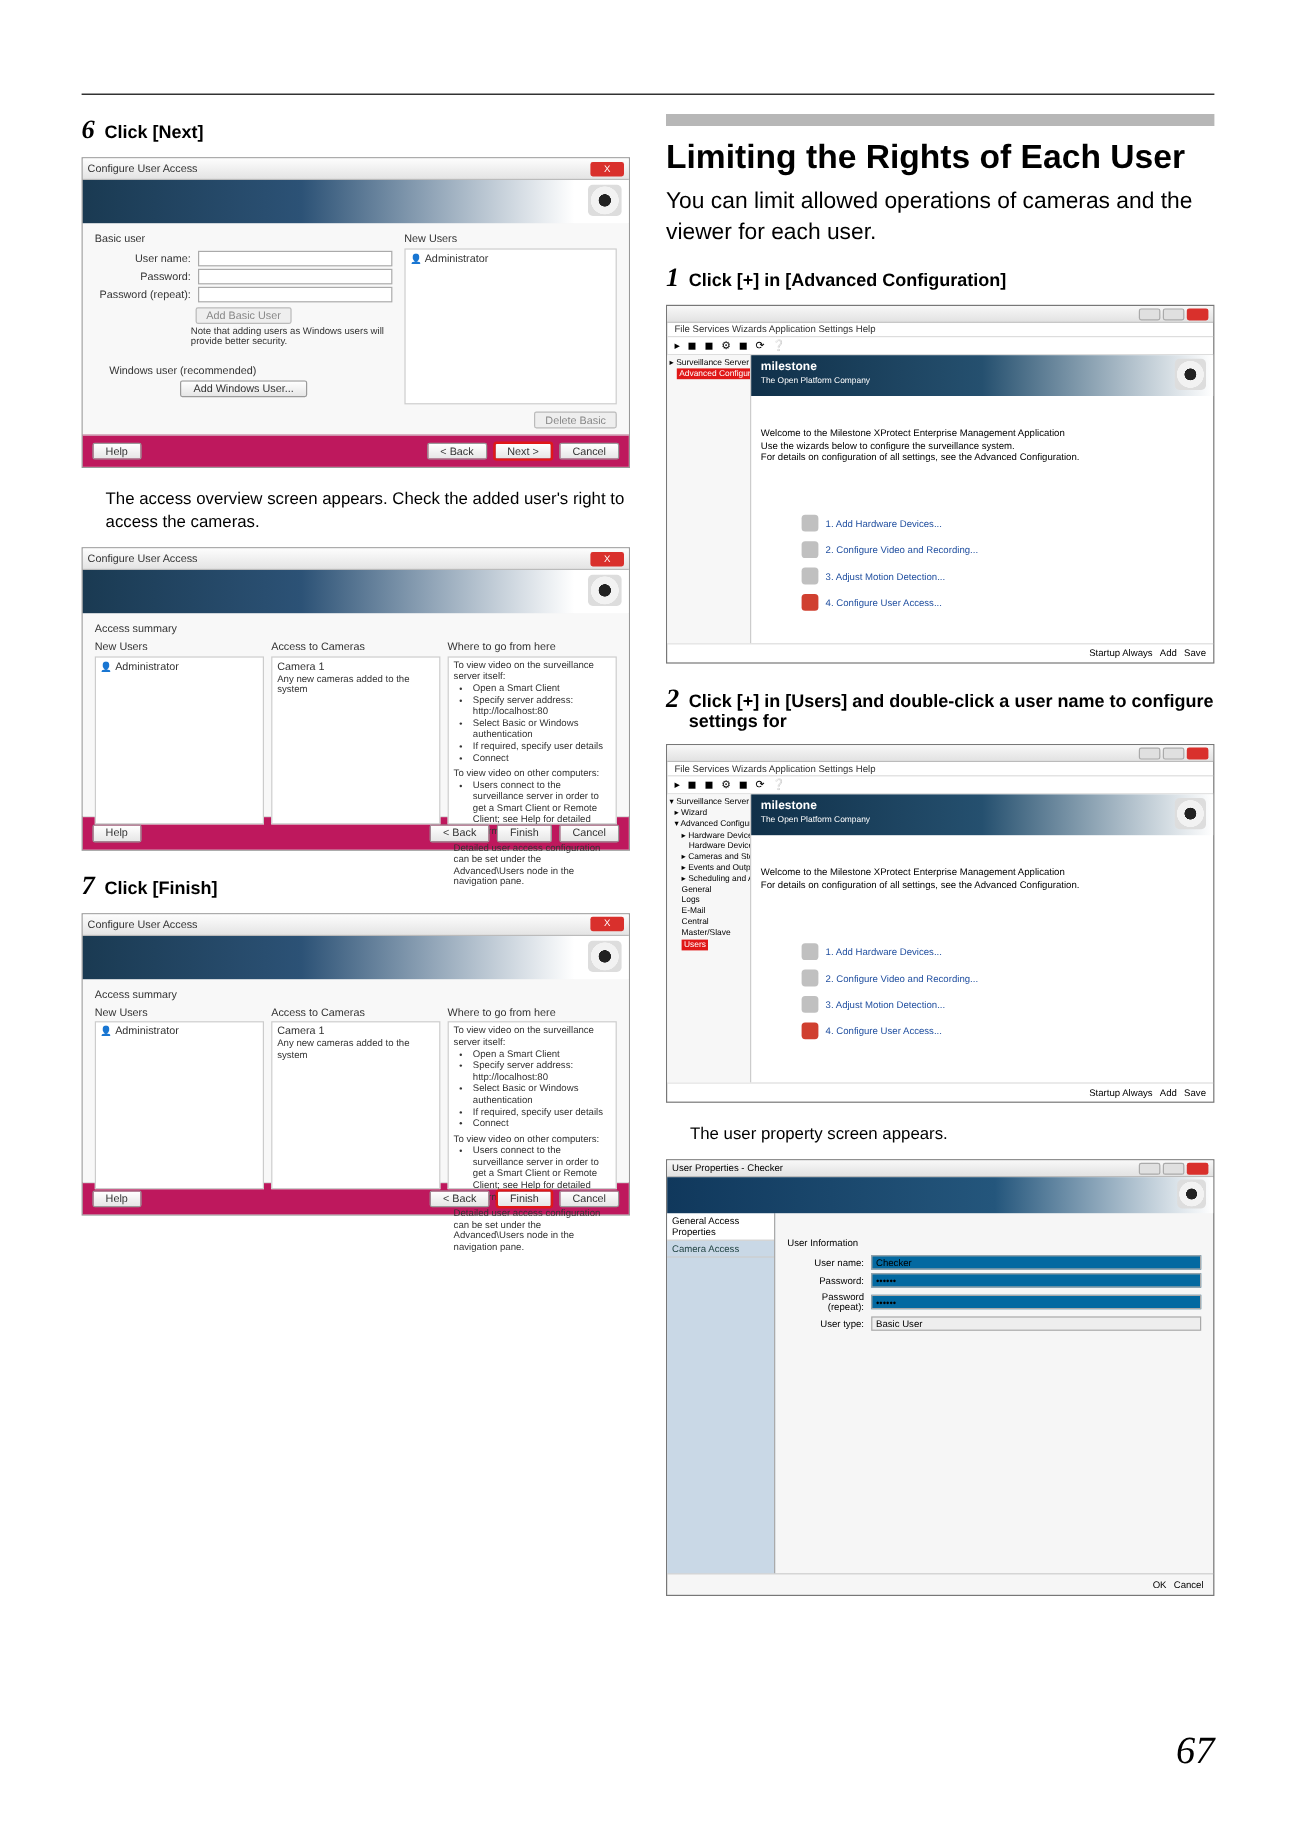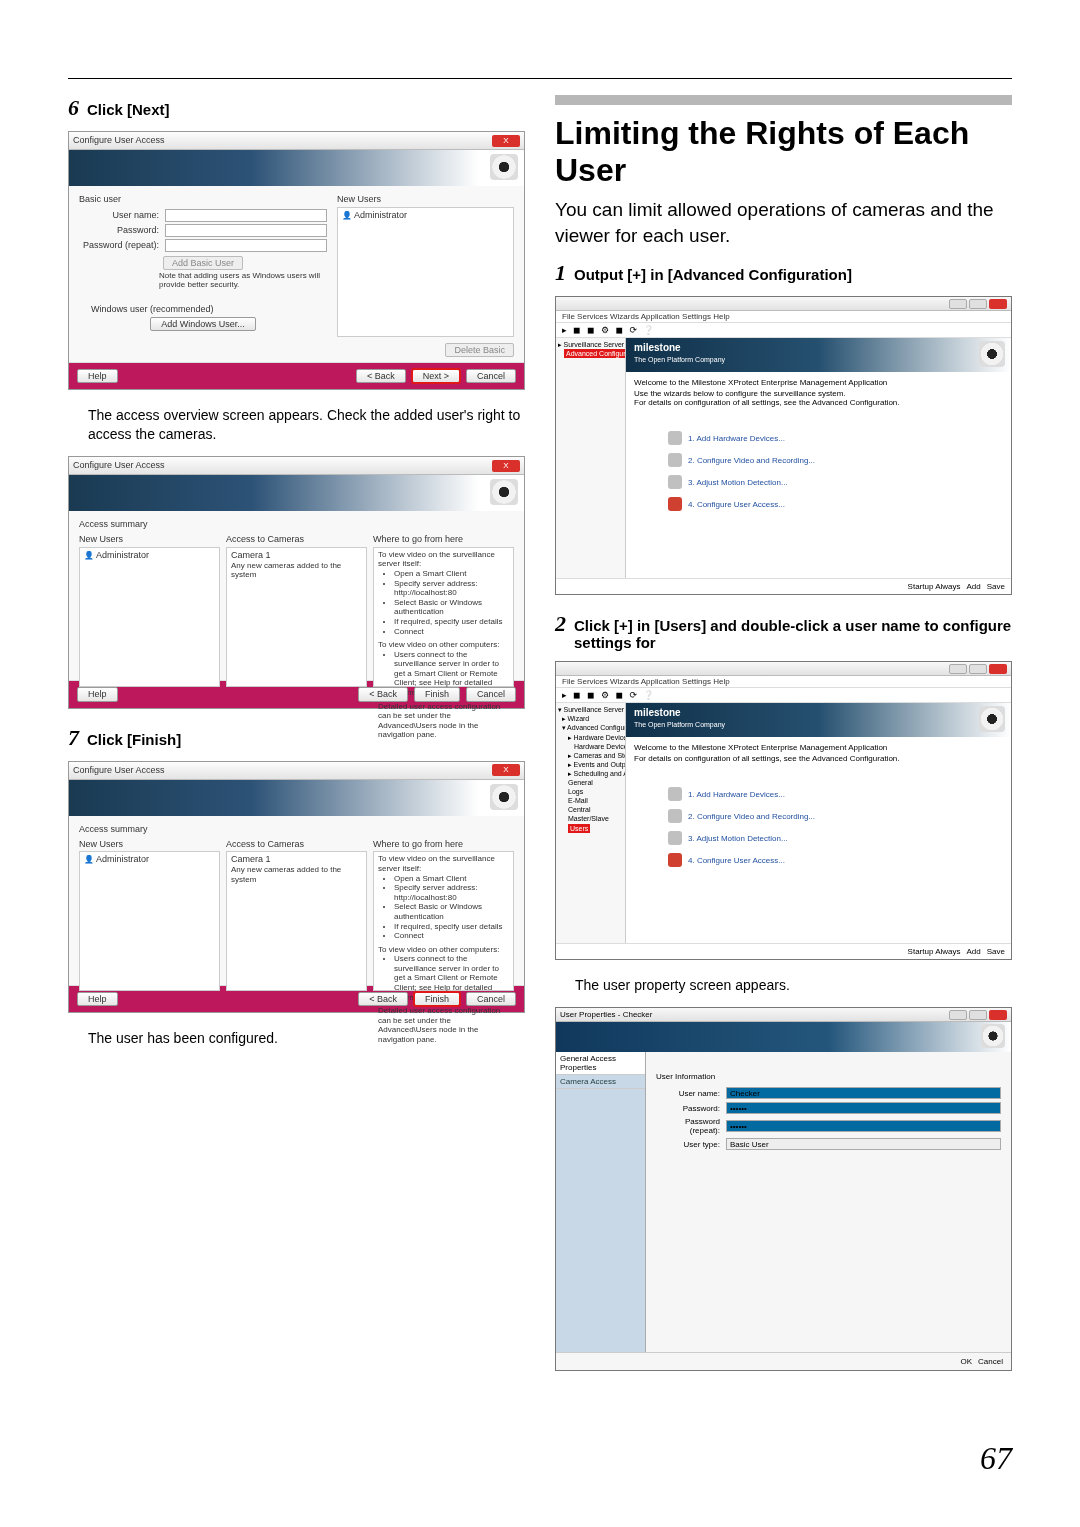--- a/index.html
+++ b/index.html
@@ -41,21 +41,21 @@
     font-style: italic;
     font-weight: bold;
     font-size: 22px;
   }
   .step-text {
     font-weight: bold;
     font-size: 15px;
   }
   .heading {
     font-weight: bold;
-    font-size: 32px;
+    font-size: 28px;
     margin-bottom: 6px;
   }
   .gray-bar {
     height: 10px;
     background: #b7b7b7;
     margin-bottom: 10px;
   }
   .body-text {
     font-size: 19px;
     line-height: 1.35;
@@ -165,21 +165,21 @@
   .mgmt .mtitle .winbtns .max { background:#e0e0e0; border:1px solid #aaa;}
   .mgmt .mtitle .winbtns .cls { background:#d9302c;}
   .mgmt .menuline { padding: 1px 6px; font-size: 8px; color: #333; border-bottom: 1px solid #ddd;}
   .mgmt .toolline { padding: 2px 6px; font-size: 9px; border-bottom: 1px solid #ddd; letter-spacing: 2px;}
   .mgmt .mbody { display: flex; height: 240px; }
   .mgmt .tree {
     width: 70px; border-right: 1px solid #ccc; background: #f7f7f7;
     padding: 2px; font-size: 7px; line-height: 1.3; overflow: hidden;
   }
   .mgmt .tree .node { white-space: nowrap; }
-  .mgmt .center { flex: 1; display:flex; flex-direction: column;}
+  .mgmt .center { flex: 1; display:flex; flex-direction: column; gap: 20px;}
   .mgmt .cbanner { height: 34px; background: linear-gradient(to right,#103049,#25506f 50%, #fff); position:relative; }
   .mgmt .cbanner .brand { position:absolute; left:8px; top:4px; color:#fff; font-weight:bold; font-size:10px;}
   .mgmt .cbanner .sub { position:absolute; left:8px; top:18px; color:#fff; font-size:7px;}
   .mgmt .cbanner .eye { position:absolute; right:6px; top:3px; width:26px; height:26px; border-radius:4px; background: radial-gradient(circle at 50% 50%, #222 0 26%, #f2f2f2 28% 60%, #ddd 62%);}
   .mgmt .welcome { padding: 6px 8px; font-size: 8px; }
   .mgmt .welcome .w1 { font-weight: normal; margin-bottom: 2px;}
   .mgmt .wizlist { padding: 10px 30px; }
   .mgmt .wizlist .item { display:flex; align-items:center; gap:6px; margin: 8px 12px; color: #2250a0;}
   .mgmt .wizlist .ico { width:14px; height:14px; background:#c0c0c0; border-radius:3px; display:inline-block;}
   .mgmt .status { display:flex; justify-content:flex-end; gap:6px; padding:3px 6px; border-top:1px solid #ddd; font-size:8px;}
@@ -388,31 +388,30 @@
       <div class="btnrow left-help">
         <span class="wbtn">Help</span>
         <div style="display:flex; gap:6px;">
           <span class="wbtn">&lt; Back</span>
           <span class="wbtn hl">Finish</span>
           <span class="wbtn">Cancel</span>
         </div>
       </div>
     </div>
 
-    <p class="body-text-indent">The user has been configured.</p>
   </div>
 
   <div class="col">
     <div class="gray-bar"></div>
     <div class="heading">Limiting the Rights of Each User</div>
     <p class="body-text">You can limit allowed operations of cameras and the viewer for each user.</p>
 
     <div class="step-line">
       <span class="step-num">1</span>
-      <span class="step-text">Output [+] in [Advanced Configuration]</span>
+      <span class="step-text">Click [+] in [Advanced Configuration]</span>
     </div>
 
     <div class="mgmt">
       <div class="mtitle">
         <span></span>
         <div class="winbtns">
             <span class="min"></span>
             <span class="max"></span>
             <span class="cls"></span>
           </div>

